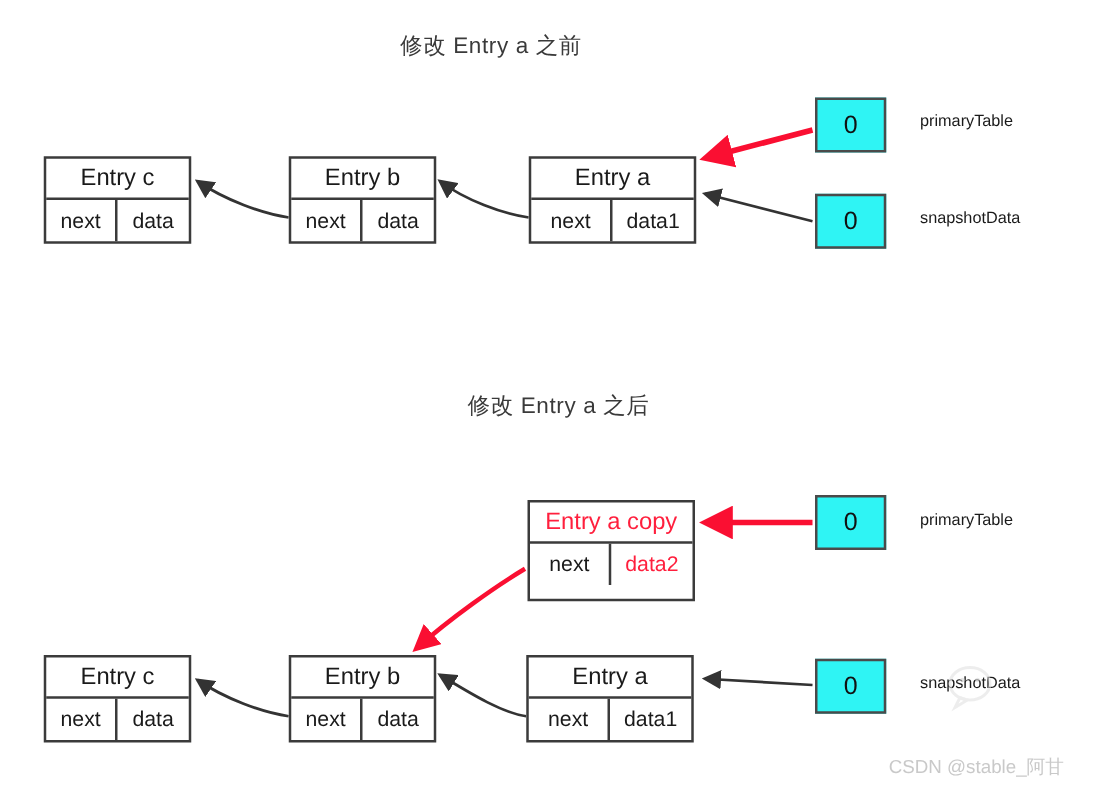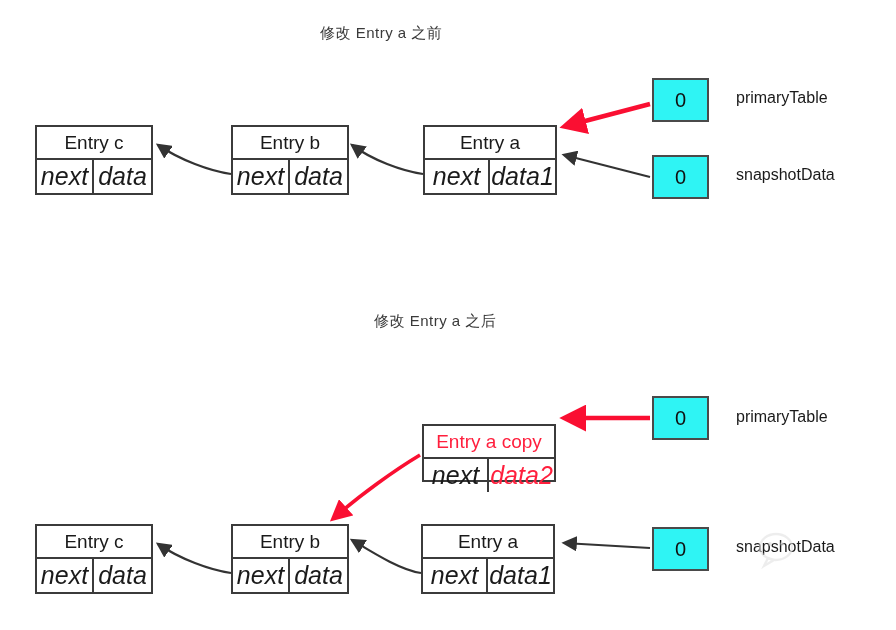--- a/index.html
+++ b/index.html
@@ -23,21 +23,21 @@
   .svg-layer {
     position: absolute;
     left: 0; top: 0;
     width: 896px;
     height: 630px;
     pointer-events: none;
   }
   
   .section-title {
     position: absolute;
-    font-size: 15px;
+    font-size: 18px;
     color: #3a3a3a;
     letter-spacing: 0.5px;
     white-space: nowrap;
     font-family: "Liberation Sans", sans-serif;
   }
   
   .node {
     position: absolute;
     box-sizing: border-box;
     border: 2px solid #3b3b3b;
@@ -59,24 +59,23 @@
     height: 33px;
     display: flex;
     align-items: stretch;
   }
   .node .cell {
     box-sizing: border-box;
     flex: 1 1 50%;
     display: flex;
     align-items: center;
     justify-content: center;
-    font-size: 25px;
+    font-size: 17px;
     color: #1a1a1a;
     white-space: nowrap;
-    font-style: italic;
   }
   .node .cell.cell-left {
     border-right: 2px solid #3b3b3b;
   }
   .node.red .node-head,
   .node.red .cell.cell-right {
     color: #ff1f3d;
   }
   
   .ref-box {
@@ -86,21 +85,21 @@
     background: #2ff4f4;
     display: flex;
     align-items: center;
     justify-content: center;
     font-size: 20px;
     color: #111111;
   }
   
   .ref-label {
     position: absolute;
-    font-size: 16px;
+    font-size: 13px;
     color: #1a1a1a;
     white-space: nowrap;
   }
   .watermark-mark {
     position: absolute;
     color: #e6e6e6;
     font-size: 30px;
     white-space: nowrap;
     user-select: none;
   }
@@ -172,21 +171,21 @@
   </div>
 
   <div class="ref-box" style="left:652px; top:78px; width:57px; height:44px;">0</div>
   <div class="ref-label" style="left:736px; top:89px;">primaryTable</div>
 
   <div class="ref-box" style="left:652px; top:155px; width:57px; height:44px;">0</div>
   <div class="ref-label" style="left:736px; top:166px;">snapshotData</div>
 
   <div class="section-title" style="left:330px; top:312px;margin-left:44px;">修改 Entry a 之后</div>
 
-  <div class="node red" style="left:422px; top:400px; width:134px; height:58px;margin-top:24px;">
+  <div class="node red" style="left:422px; top:400px; width:134px; height:81px;">
     <div class="node-head">Entry a copy</div>
     <div class="node-body">
       <div class="cell cell-left">next</div>
       <div class="cell cell-right">data2</div>
     </div>
   </div>
 
   <div class="ref-box" style="left:652px; top:396px; width:57px; height:44px;">0</div>
   <div class="ref-label" style="left:736px; top:408px;">primaryTable</div>
 
@@ -220,14 +219,15 @@
   <svg class="svg-layer" viewBox="0 0 896 630" xmlns="http://www.w3.org/2000/svg">
     <g opacity="0.55">
       <ellipse cx="776" cy="547" rx="16" ry="13" fill="none" stroke="#e0e0e0" stroke-width="2.4"></ellipse>
       <path d="M 768 558 L 764 566 L 774 560 Z" fill="none" stroke="#e0e0e0" stroke-width="2.4"></path>
       <circle cx="770" cy="544" r="1.9" fill="#d5d5d5"></circle>
       <circle cx="782" cy="544" r="1.9" fill="#d5d5d5"></circle>
     </g>
   </svg>
 
 
+  <div class="credit" style="left:711px; top:604px;">CSDN @stable_阿甘</div>
 
 </div>
 
 </body></html>

